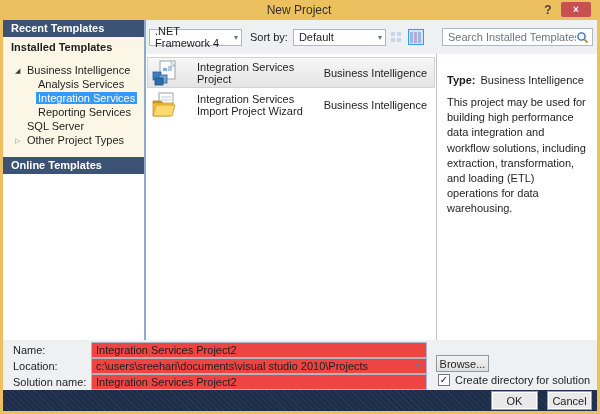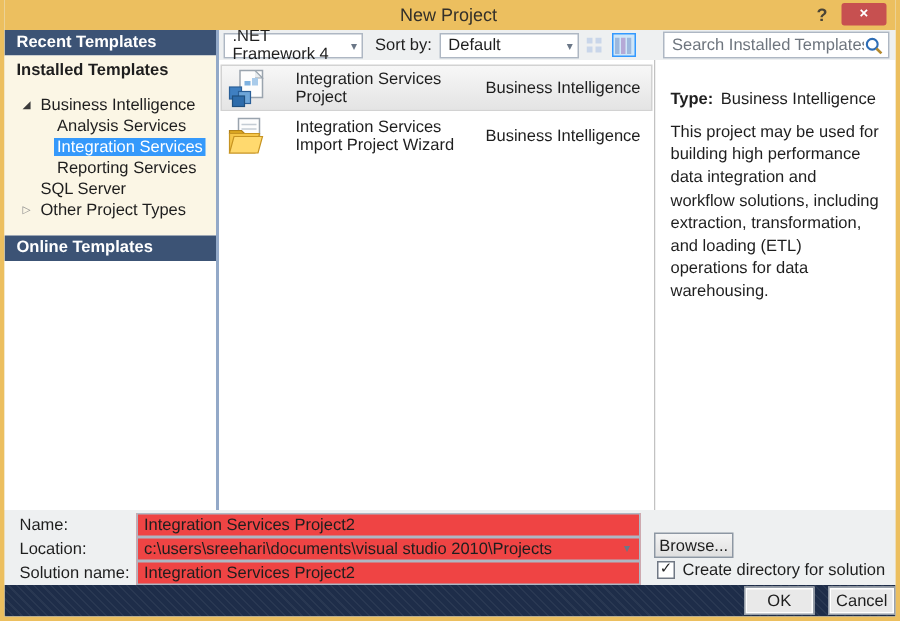--- a/index.html
+++ b/index.html
@@ -26,21 +26,21 @@
   .titem { position:relative; font-size:11px; color:#1e1e1e; line-height:14px; height:14px; white-space:nowrap; }
   .titem .lbl { padding:0 2px; }
   .ind1 { padding-left:22px; }
   .ind2 { padding-left:33px; }
   .expander { position:absolute; left:12px; top:1px; font-size:7px; color:#3b3b3b; }
   .expander.collapsed { color:#8a8a8a; }
   .titem.selected .lbl { background:#3599fb; color:#fff; }
   .sb-rest { flex:1; background:#fff; }
   
   .main { flex:1; display:flex; flex-direction:column; background:#fff; }
-  .toolbar { height:20px; background:#eef0f1; display:flex; align-items:center; padding:0 4px 0 3px; }
+  .toolbar { height:34px; background:#eef0f1; display:flex; align-items:center; padding:0 4px 0 3px; }
   .combo { background:#fff; border:1px solid #aeb7c3; height:17px; font-size:11px; color:#1e1e1e;
     display:flex; align-items:center; justify-content:space-between; padding:0 3px 0 5px; }
   .combo .chev { font-size:8px; color:#6b7787; margin-left:4px; }
   .combo-framework { width:93px; }
   .combo-sort { width:93px; }
   .sort-label { font-size:11px; color:#1e1e1e; margin:0 5px 0 8px; }
   .viewbtn { width:16px; height:16px; margin-left:3px; display:flex; align-items:center; justify-content:center;
     border:1px solid transparent; }
   .viewbtn.active { border-color:#3399ff; background:#cfe6f8; }
   .viewbtn svg { display:block; }
@@ -71,21 +71,21 @@
   .fcombo-chev { position:absolute; left:408px; width:14px; text-align:center; font-size:8px; color:#6b7787; }
   .browse-btn { position:absolute; left:433px; top:15px; width:53px; height:17px;
     background:linear-gradient(#f4f4f4,#dfdfdf); border:1px solid #8d97a3; font-size:11px; color:#1e1e1e;
     font-family:"Liberation Sans", sans-serif; }
   .checkbox-wrap { position:absolute; left:435px; top:34px; display:flex; align-items:center; gap:5px; }
   .checkbox { width:12px; height:12px; background:#fff; border:1px solid #707884;
     display:flex; align-items:center; justify-content:center; font-size:10px; color:#1e1e1e; line-height:1; }
   
   .footer { height:21px; background:#1e2d49;
     background-image:repeating-linear-gradient(45deg, rgba(255,255,255,0.05) 0 1px, transparent 1px 4px);
-    display:flex; align-items:center; justify-content:flex-end; gap:9px; }
+    display:flex; align-items:center; justify-content:flex-end; gap:9px; padding-right:5px; }
   .fbtn { height:19px; font-size:11px; color:#1e1e1e; font-family:"Liberation Sans", sans-serif;
     background:#e9e9e9; border:1px solid #98a0aa; box-shadow:inset 0 0 0 1px #fff; }
   .fbtn-ok { width:47px; }
   .fbtn-cancel { width:45px; }
 </style>
 </head>
 <body>
 
 <div class="dialog">
 

